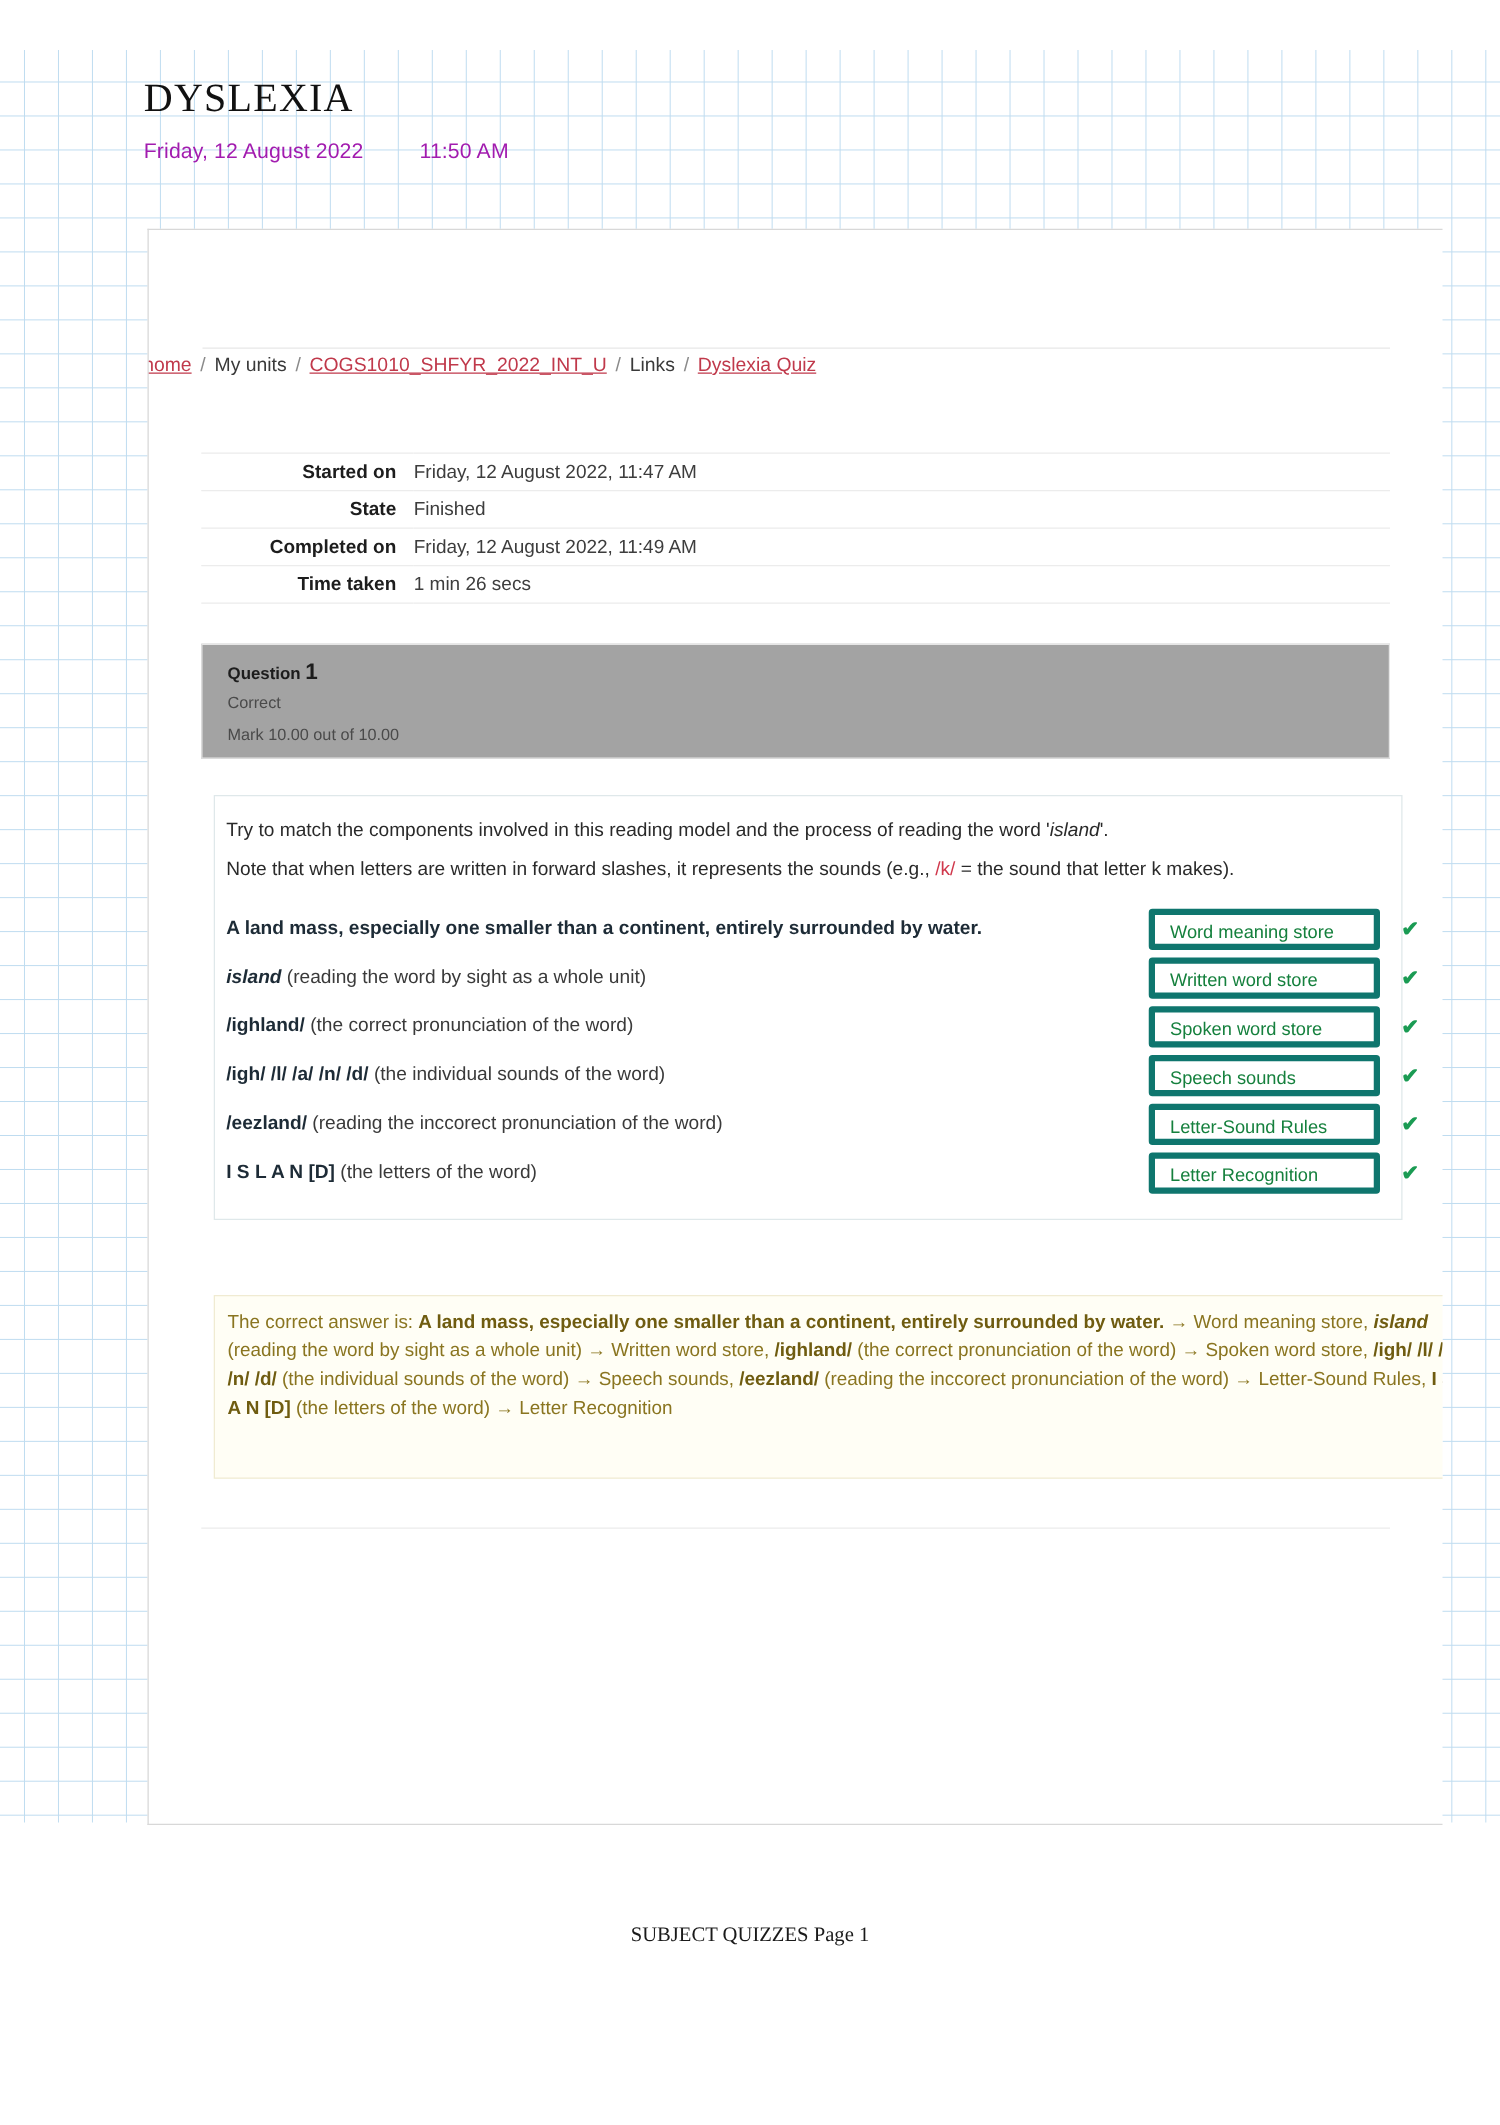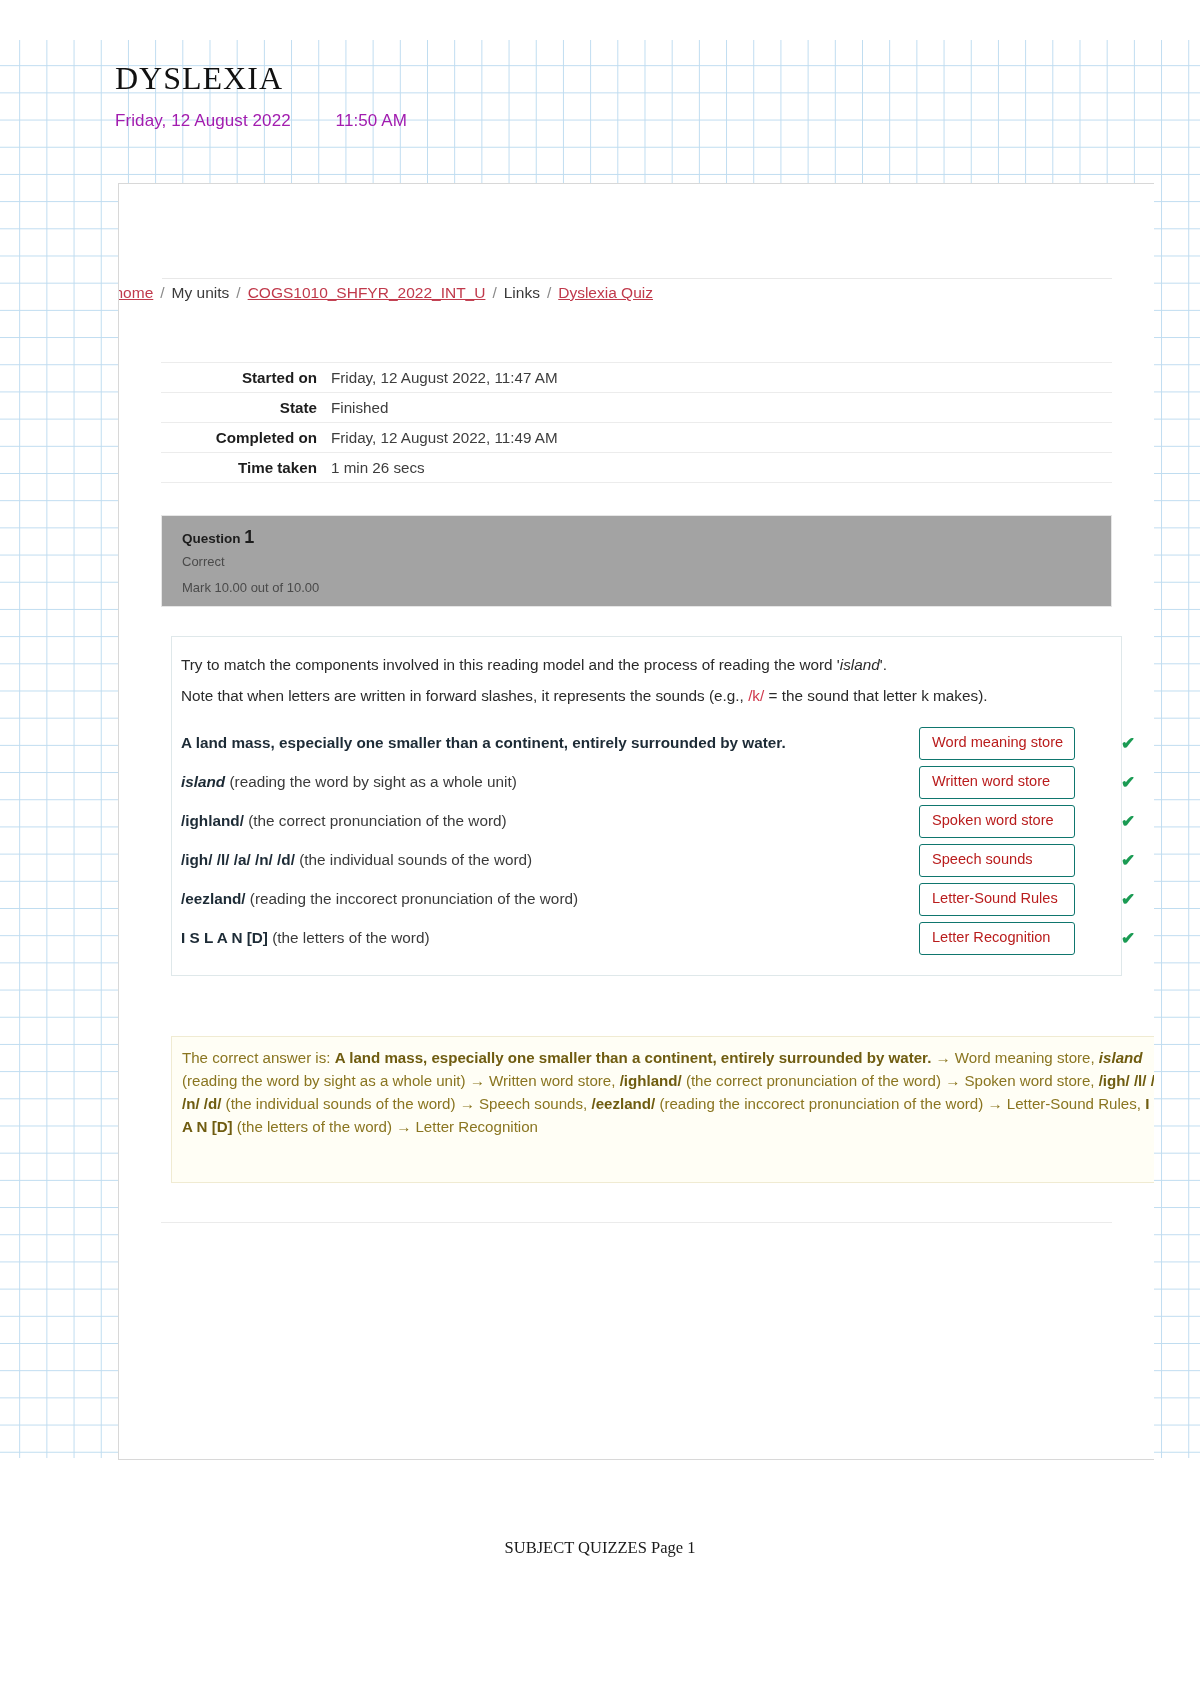--- a/index.html
+++ b/index.html
@@ -121,25 +121,25 @@
   #match-list { position:absolute; left:62px; top:543px; width:930px; }
   .match-row { position:relative; height:39px; }
   .match-left {
     position:absolute; left:0; top:7px;
     font-size:15.3px; color:#3a3a3a; white-space:nowrap;
   }
   .match-left b { color:#1d2b36; font-weight:bold; }
   .match-left b.ital { font-style:italic; }
   .match-select {
     position:absolute; left:738px; top:0;
-    width:156px; height:33px;
-    border:1px solid #0f766e; border-radius:3px;
+    width:185px; height:33px;
+    border:5px solid #0f766e; border-radius:3px;
     background:#fff;
     box-sizing:border-box;
-    font-size:14.6px; color:#b91c1c;
+    font-size:14.6px; color:#15803d;
     padding:6px 0 0 12px;
     white-space:nowrap; overflow:hidden;
   }
   .match-tick {
     position:absolute; left:940px; top:6px;
     color:#1a9b53; font-size:17px; font-weight:bold;
   }
 
   
   #feedback {

